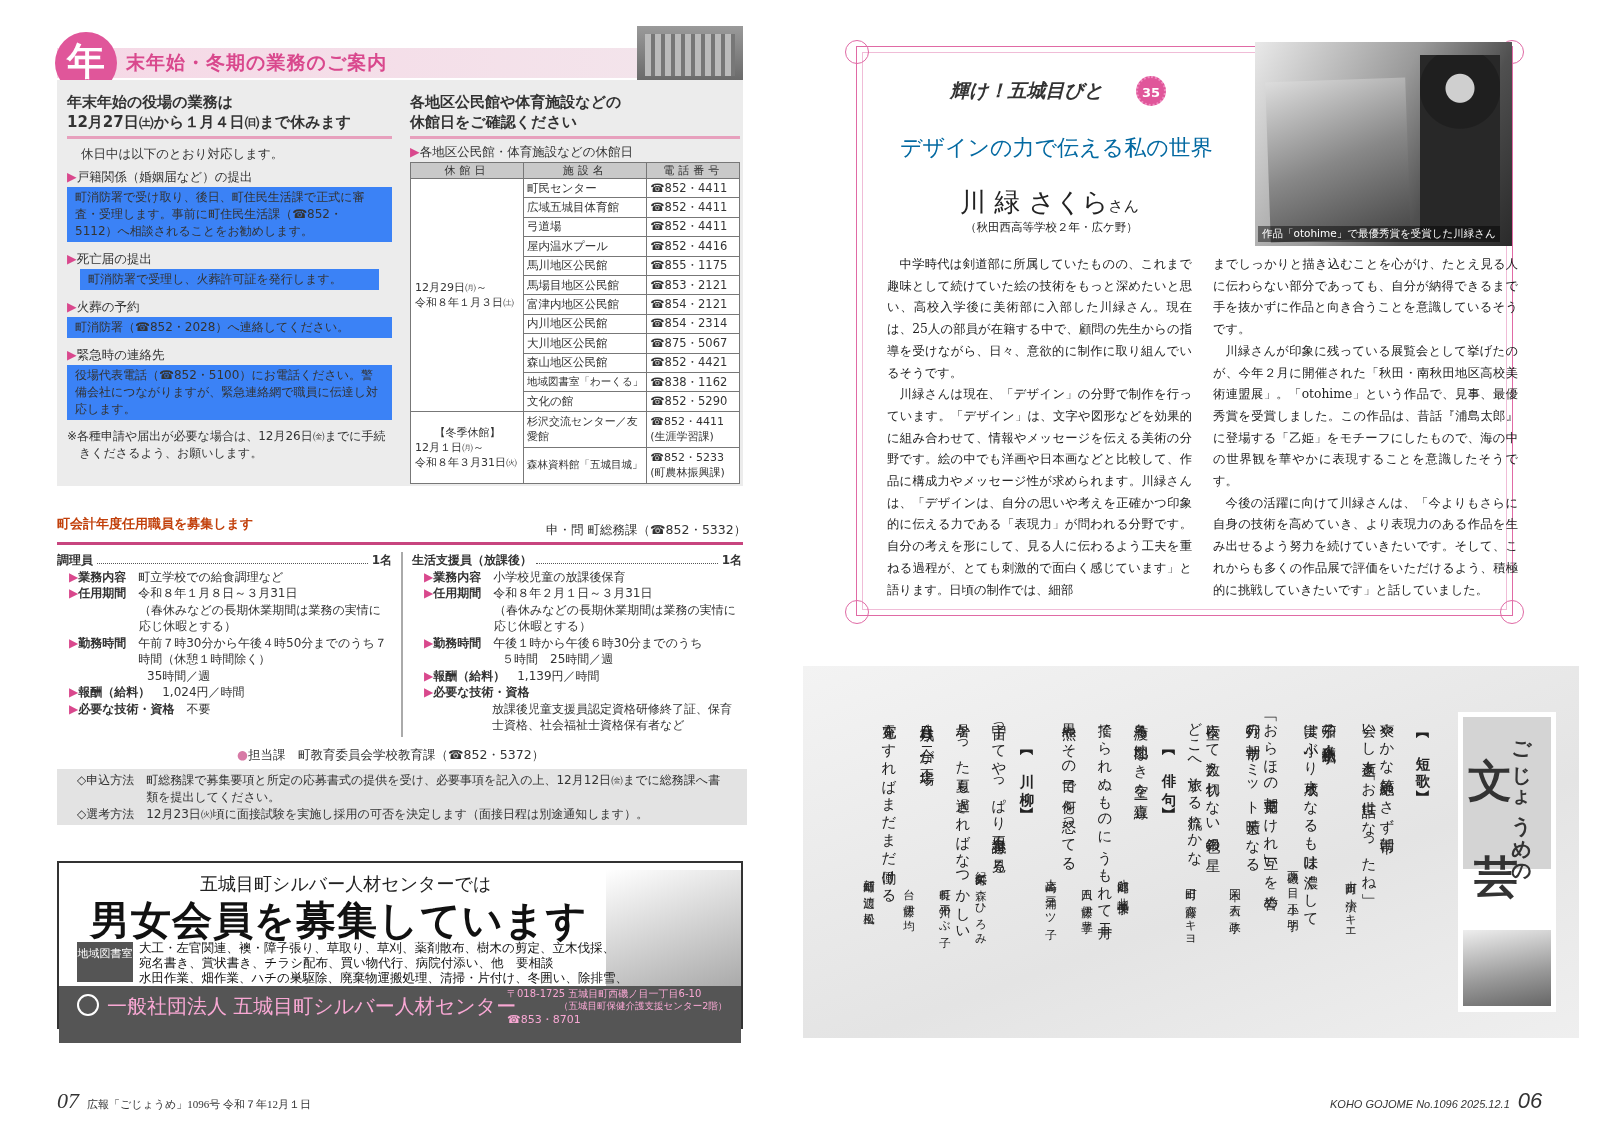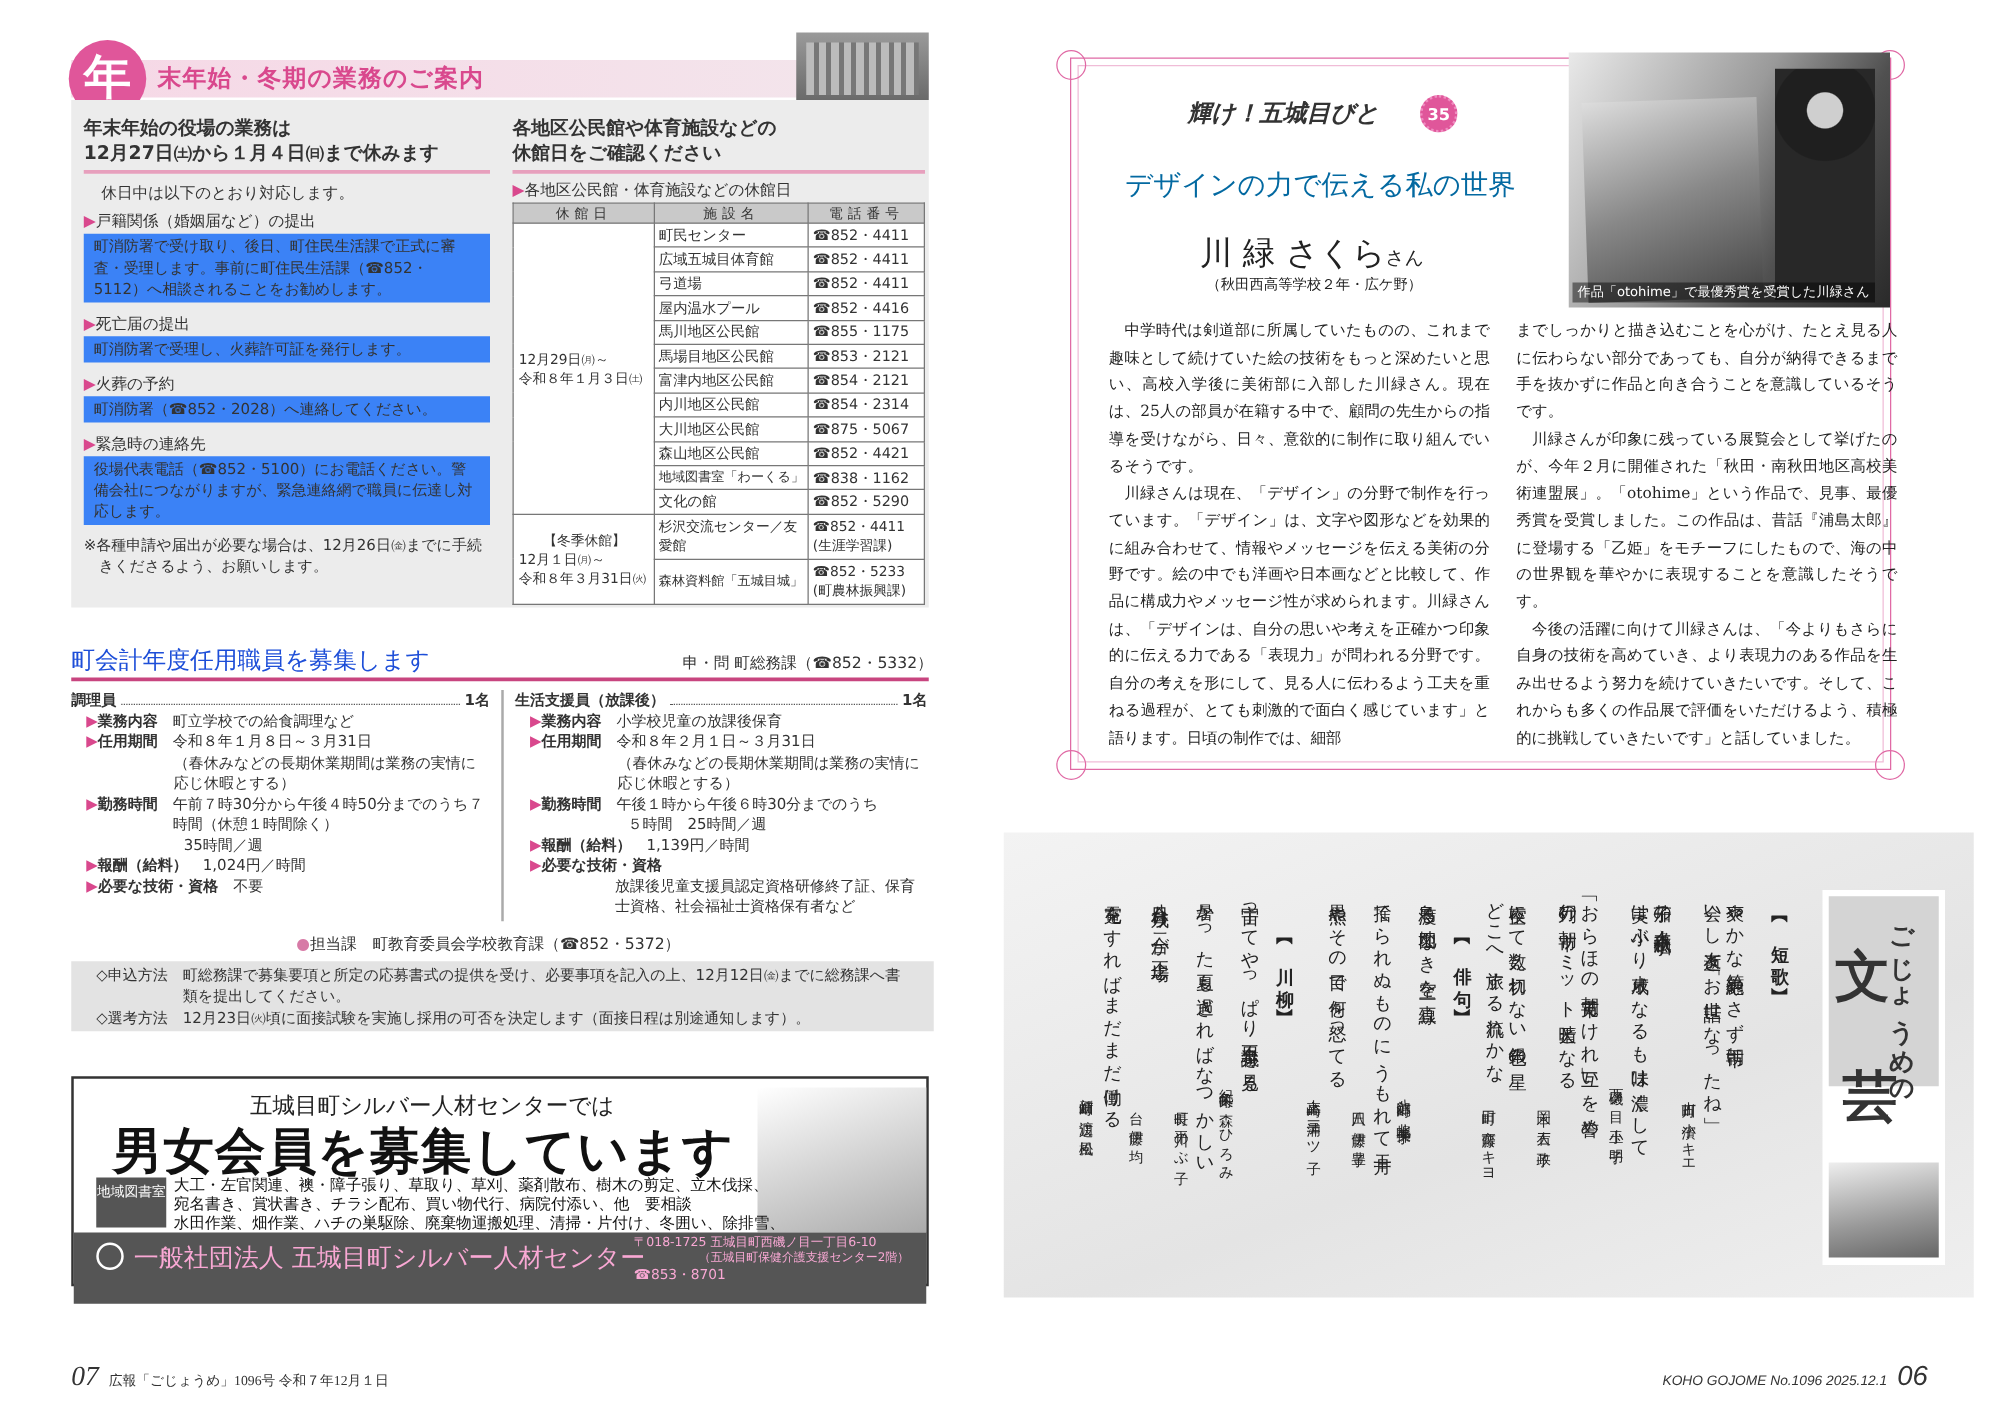--- a/index.html
+++ b/index.html
@@ -15,21 +15,21 @@
 .sec-h{font-size:15px;font-weight:bold;color:#333;line-height:20px}
 .pinkline{height:3px;background:#e7a0bd}
 .sub{font-size:12.5px;color:#333;line-height:17px}
 .tri{color:#d9488d}
 .wbox{background:#3b82f6;font-size:12px;line-height:17px;padding:2px 8px;color:#333}
 .note{font-size:12px;line-height:17px;color:#333}
 table.halls{border-collapse:collapse;font-size:11.5px;color:#333}
 table.halls th{background:#c9c9c9;font-weight:normal;border:1px solid #777;height:14px;font-size:11px;letter-spacing:4px}
 table.halls td{border:1px solid #777;height:19.4px;background:#fff;padding:0 3px;white-space:nowrap}
 table.halls td.date{font-size:11px;vertical-align:middle;padding-left:4px}
-.recruit-h{left:57px;top:515px;font-size:19px;font-weight:normal;color:#1d4ed8}
+.recruit-h{left:57px;top:515px;font-size:13px;font-weight:bold;color:#c2410c}
 .recruit-line{left:57px;top:542px;width:686px;height:3px;background:#c8457f}
 .dept{left:546px;top:522px;font-size:12.5px;color:#333}
 .col{font-size:12px;line-height:16.5px;color:#333}
 .col b{font-weight:bold}
 .vsep{left:401px;top:552px;width:2px;height:185px;background:#aaa}
 .gray2{left:57px;top:769px;width:690px;height:56px;background:#e3e3e3;font-size:12px;line-height:17px;padding:3px 20px}
 .ad{left:57px;top:861px;width:686px;height:168px;border:2px solid #333;background:#fff}
 .ad-bot{left:59px;top:986px;width:682px;height:57px;background:#555;color:#f9a8d4}
 .castle-ad{left:606px;top:870px;width:135px;height:116px;background:linear-gradient(160deg,#fff 0%,#ddd 40%,#aaa 100%)}
 
@@ -62,21 +62,21 @@
 <div class="abs" style="left:67px;top:92px;width:325px">
   <div class="sec-h">年末年始の役場の業務は</div>
   <div class="sec-h">12月27日㈯から１月４日㈰まで休みます</div>
   <div class="pinkline" style="margin-top:4px"></div>
   <div class="sub" style="margin:6px 0 6px 14px">休日中は以下のとおり対応します。</div>
 
   <div class="sub"><span class="tri">▶</span><span>戸籍関係（婚姻届など）の提出</span></div>
   <div class="wbox" style="margin:2px 0 8px">町消防署で受け取り、後日、町住民生活課で正式に審査・受理します。事前に町住民生活課（☎852・5112）へ相談されることをお勧めします。</div>
 
   <div class="sub"><span class="tri">▶</span><span>死亡届の提出</span></div>
-  <div class="wbox" style="margin:2px 0 8px">町消防署で受理し、火葬許可証を発行します。</div>
+  <div class="wbox" style="margin:2px 13px 8px">町消防署で受理し、火葬許可証を発行します。</div>
 
   <div class="sub"><span class="tri">▶</span><span>火葬の予約</span></div>
   <div class="wbox" style="margin:2px 0 8px">町消防署（☎852・2028）へ連絡してください。</div>
 
   <div class="sub"><span class="tri">▶</span><span>緊急時の連絡先</span></div>
   <div class="wbox" style="margin:2px 0 8px">役場代表電話（☎852・5100）にお電話ください。警備会社につながりますが、緊急連絡網で職員に伝達し対応します。</div>
 
   <div class="note" style="padding-left:12px;text-indent:-12px">※各種申請や届出が必要な場合は、12月26日㈮までに手続きくださるよう、お願いします。</div>
 </div>
 

